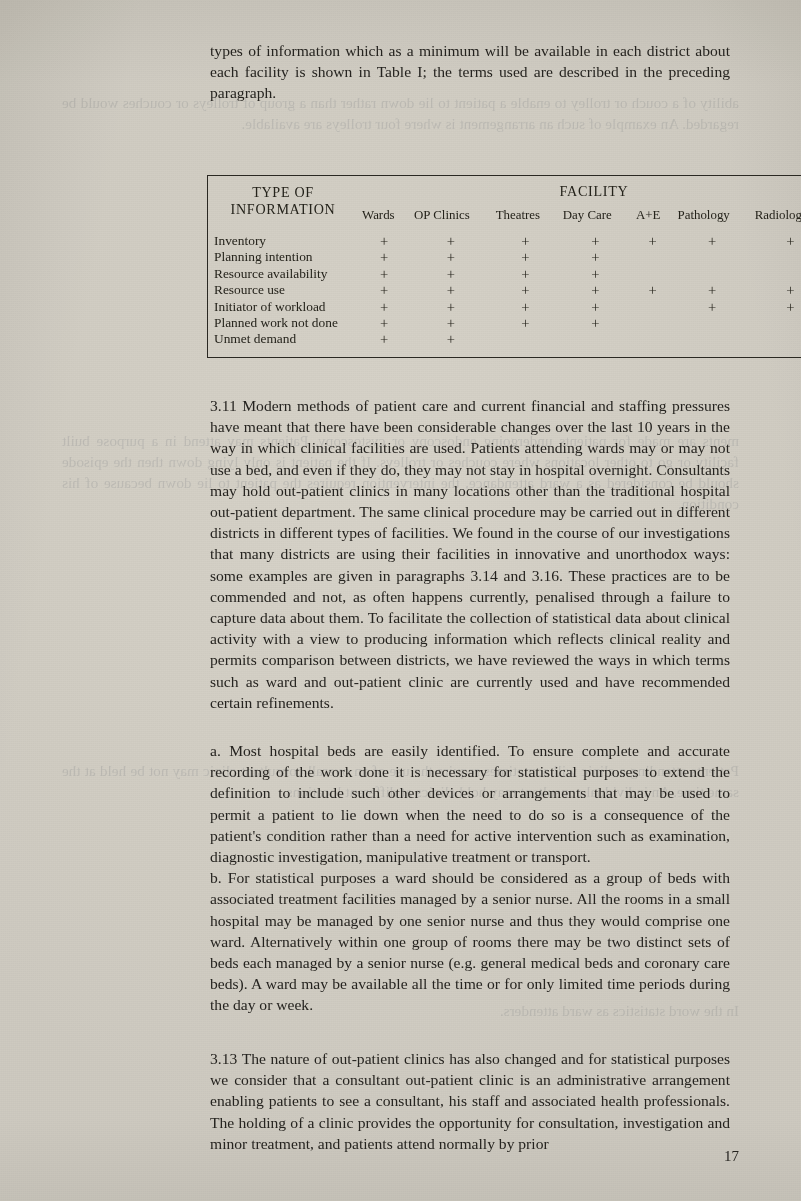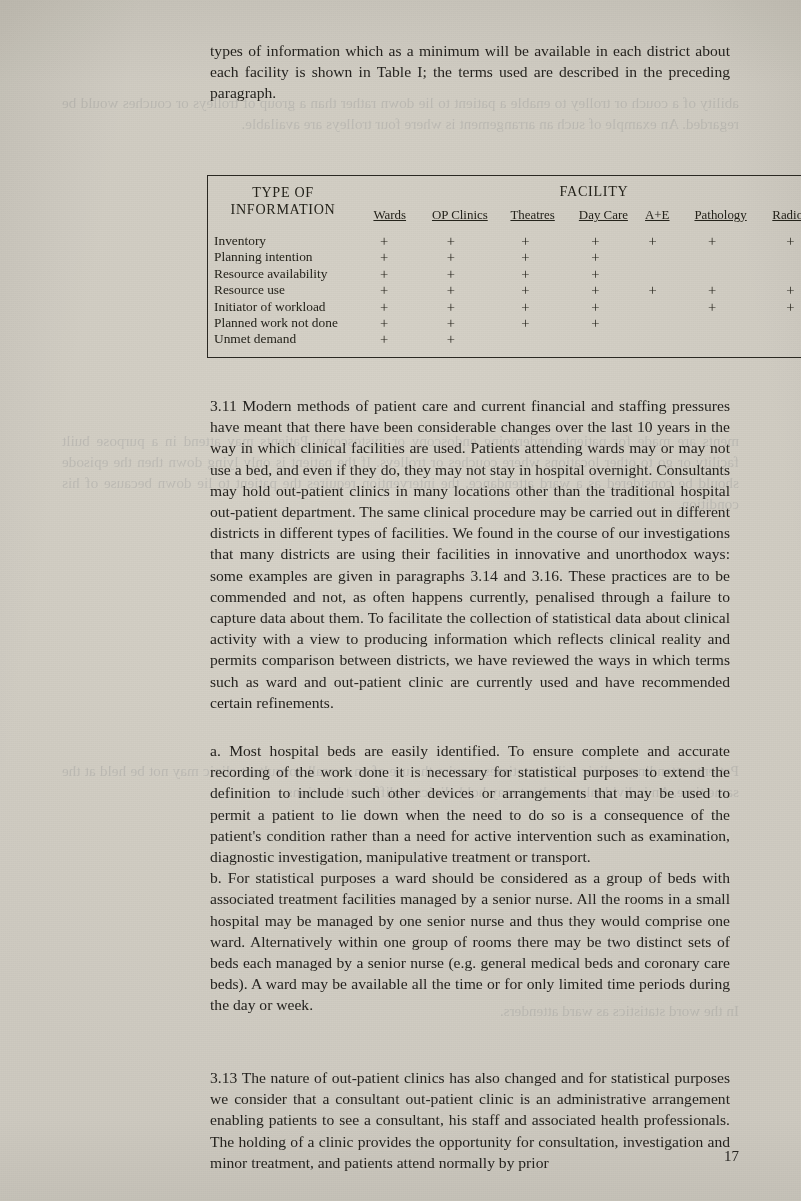--- a/index.html
+++ b/index.html
@@ -71,21 +71,21 @@
     line-height: 21.2px;
     text-align: justify;
     text-justify: inter-word;
     hyphens: manual;
   }
   p.body + p.body { margin-top: 0; }
 
   .intro { top: 40px; }
   .sec311 { top: 395px; }
   .sec312 { top: 740px; }
-  .sec313 { top: 1048px; margin-top: 19px; }
+  .sec313 { top: 1048px; }
   .gapafter { margin-bottom: 21px; }
 
   
   .tbl-caption {
     position: absolute;
     left: 210px;
     top: 146px;
     width: 540px;
     font-size: 13.3px;
     line-height: 16px;
@@ -135,27 +135,26 @@
     width: 142px;
   }
   .th-facility {
     text-align: center;
     font-size: 14.1px;
     letter-spacing: 0.7px;
     border-bottom: 1.1px solid #2a2822;
     padding: 7px 0 5px 0 !important;
   }
   .th-sub {
-    text-align: right;
+    text-align: left;
     font-size: 12.9px;
     padding: 3px 4px 3px 4px !important;
     border-right: 1.1px solid #2a2822;
     border-bottom: 1.1px solid #2a2822;
     white-space: nowrap;
-    text-decoration: underline;
   }
   .th-sub.last { border-right: 0; }
 
   tbody tr:first-child td { padding-top: 7px !important; }
   tbody tr:last-child td  { padding-bottom: 9px !important; }
 
   td.rowlabel {
     text-align: left;
     padding: 0 4px 0 6px !important;
     border-right: 1.1px solid #2a2822;

